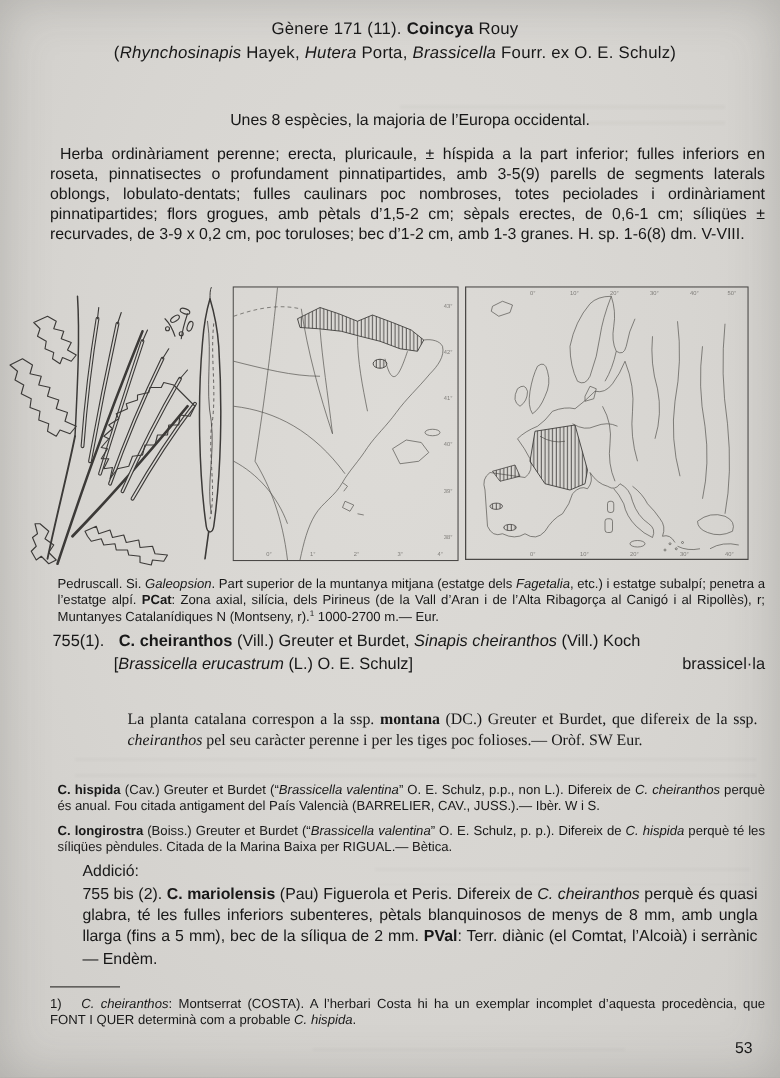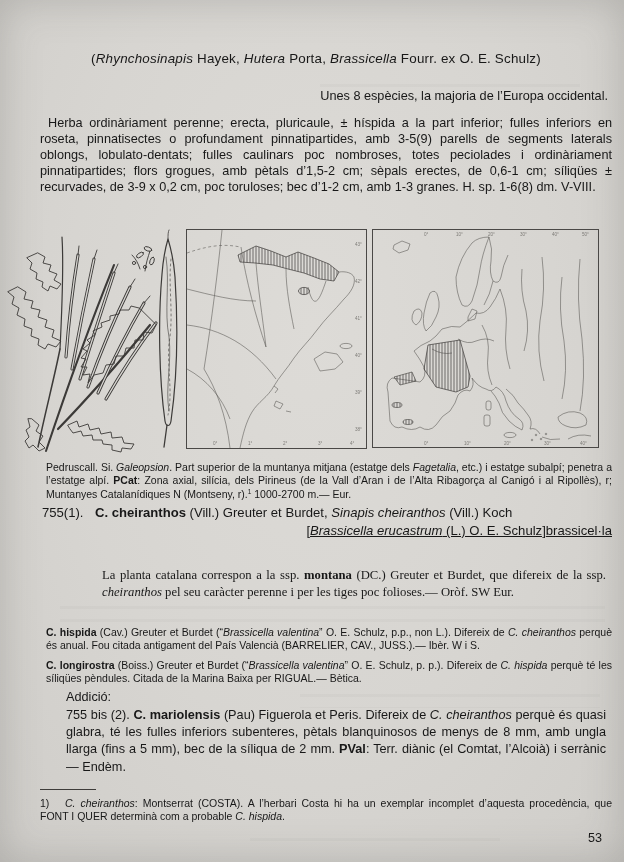--- a/index.html
+++ b/index.html
@@ -13,21 +13,21 @@
   .abs{position:absolute;}
   .center{text-align:center;}
   .b{font-weight:700;}
   .i{font-style:italic;}
   .sup{vertical-align:super;font-size:.62em;line-height:0;}
   .h1{font-size:13.4px;letter-spacing:.2px;}
   .body-txt{font-size:12.7px;line-height:15.9px;text-align:justify;}
   .small-txt{font-size:10.5px;line-height:13.3px;text-align:justify;}
   .species-head{font-size:13.1px;line-height:18px;}
   .sp-num{display:inline-block;width:53px;}
-  .sp-line2{display:flex;justify-content:flex-end;margin-left:72px;text-decoration:underline;}
+  .sp-line2{display:flex;justify-content:space-between;margin-left:49px;}
   .fn-marker{display:inline-block;width:25px;}
   .pgnum{font-size:12.6px;}
   .rule{border-top:1.4px solid #3e3c3a;height:0;}
   svg{display:block;}
   .ln{stroke:#3c3a38;fill:none;stroke-linecap:round;stroke-linejoin:round;}
   .thin{stroke:#55534f;stroke-width:.55;fill:none;}
   .pod-o{stroke:#3c3a38;stroke-width:3.1;fill:none;stroke-linecap:round;}
   .pod-i{stroke:#d7d5d1;stroke-width:1.3;fill:none;stroke-linecap:round;}
   .tick{font-size:4.6px;fill:#6e6c68;opacity:.85;}
   .ghost{position:absolute;opacity:.45;filter:blur(.7px);
@@ -36,23 +36,24 @@
 </head>
 <body>
 
 <div class="page">
 
   <div class="ghost" style="left:320px;top:84px;width:260px;height:16px;"></div>
   <div class="ghost" style="left:60px;top:606px;width:545px;height:24px;"></div>
   <div class="ghost" style="left:300px;top:694px;width:300px;height:14px;"></div>
   <div class="ghost" style="left:250px;top:838px;width:250px;height:12px;"></div>
 
-  <div class="abs h1 center" style="left:20px;top:51px;width:592px;"><span>(</span><span class="i">Rhynchosinapis</span><span> Hayek, </span><span class="i">Hutera</span><span> Porta, </span><span class="i">Brassicella</span><span> Fourr. ex O. E. Schulz)</span></div>
-
-  <div class="abs body-txt" style="left:48px;top:89px;width:560px;text-align:right;">Unes 8 espècies, la majoria de l’Europa occidental.</div>
+  <div class="abs h1 center" style="left:20px;top:15px;width:592px;"><span>Gènere 171 (11).  </span><span class="b">Coincya</span><span> Rouy</span></div>
+  <div class="abs h1 center" style="left:20px;top:34px;width:592px;"><span>(</span><span class="i">Rhynchosinapis</span><span> Hayek, </span><span class="i">Hutera</span><span> Porta, </span><span class="i">Brassicella</span><span> Fourr. ex O. E. Schulz)</span></div>
+
+  <div class="abs body-txt" style="left:48px;top:89px;width:560px;text-align:center;">Unes 8 espècies, la majoria de l’Europa occidental.</div>
 
   <div class="abs body-txt" style="left:40px;top:116px;width:572px;text-indent:8px;">Herba ordinàriament perenne; erecta, pluricaule, ± híspida a la part inferior; fulles inferiors en roseta, pinnatisectes o profundament pinnatipartides, amb 3-5(9) parells de segments laterals oblongs, lobulato-dentats; fulles caulinars poc nombroses, totes peciolades i ordinàriament pinnatipartides; flors grogues, amb pètals d’1,5-2 cm; sèpals erectes, de 0,6-1 cm; síliqües ± recurvades, de 3-9 x 0,2 cm, poc toruloses; bec d’1-2 cm, amb 1-3 granes. H. sp. 1-6(8) dm. V-VIII.</div>
 
   <svg class="abs" style="left:2px;top:229px;" width="180" height="224" viewBox="0 0 180 224">
 
     <path class="ln" stroke-width="2" d="M44,222 C58,180 78,120 112,36"></path>
     <path class="ln" stroke-width="1.5" d="M36,218 C44,180 52,150 58,120"></path>
     <path class="ln" stroke-width="1.2" d="M58,120 C60,80 62,40 60,8"></path>
     <path class="ln" stroke-width="2.2" d="M148,96 C120,130 90,165 56,200"></path>
 

